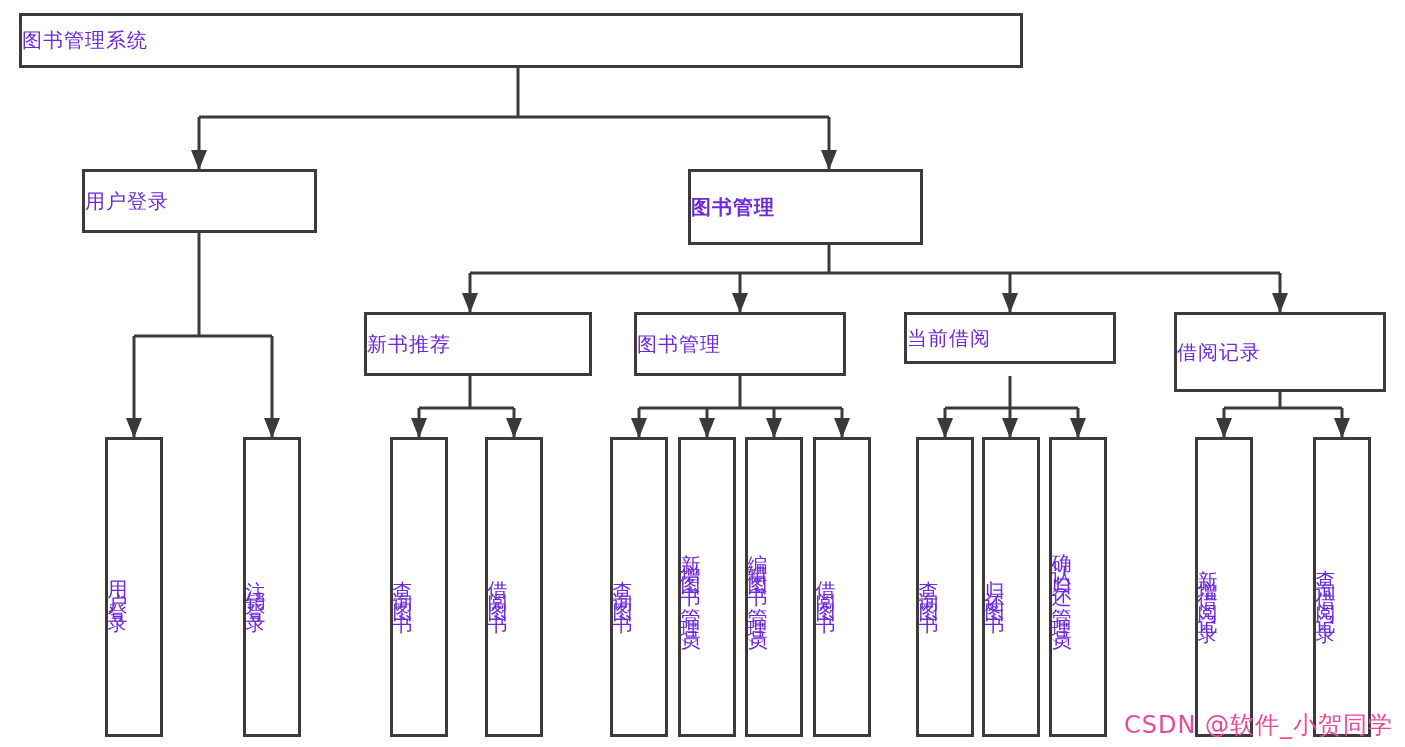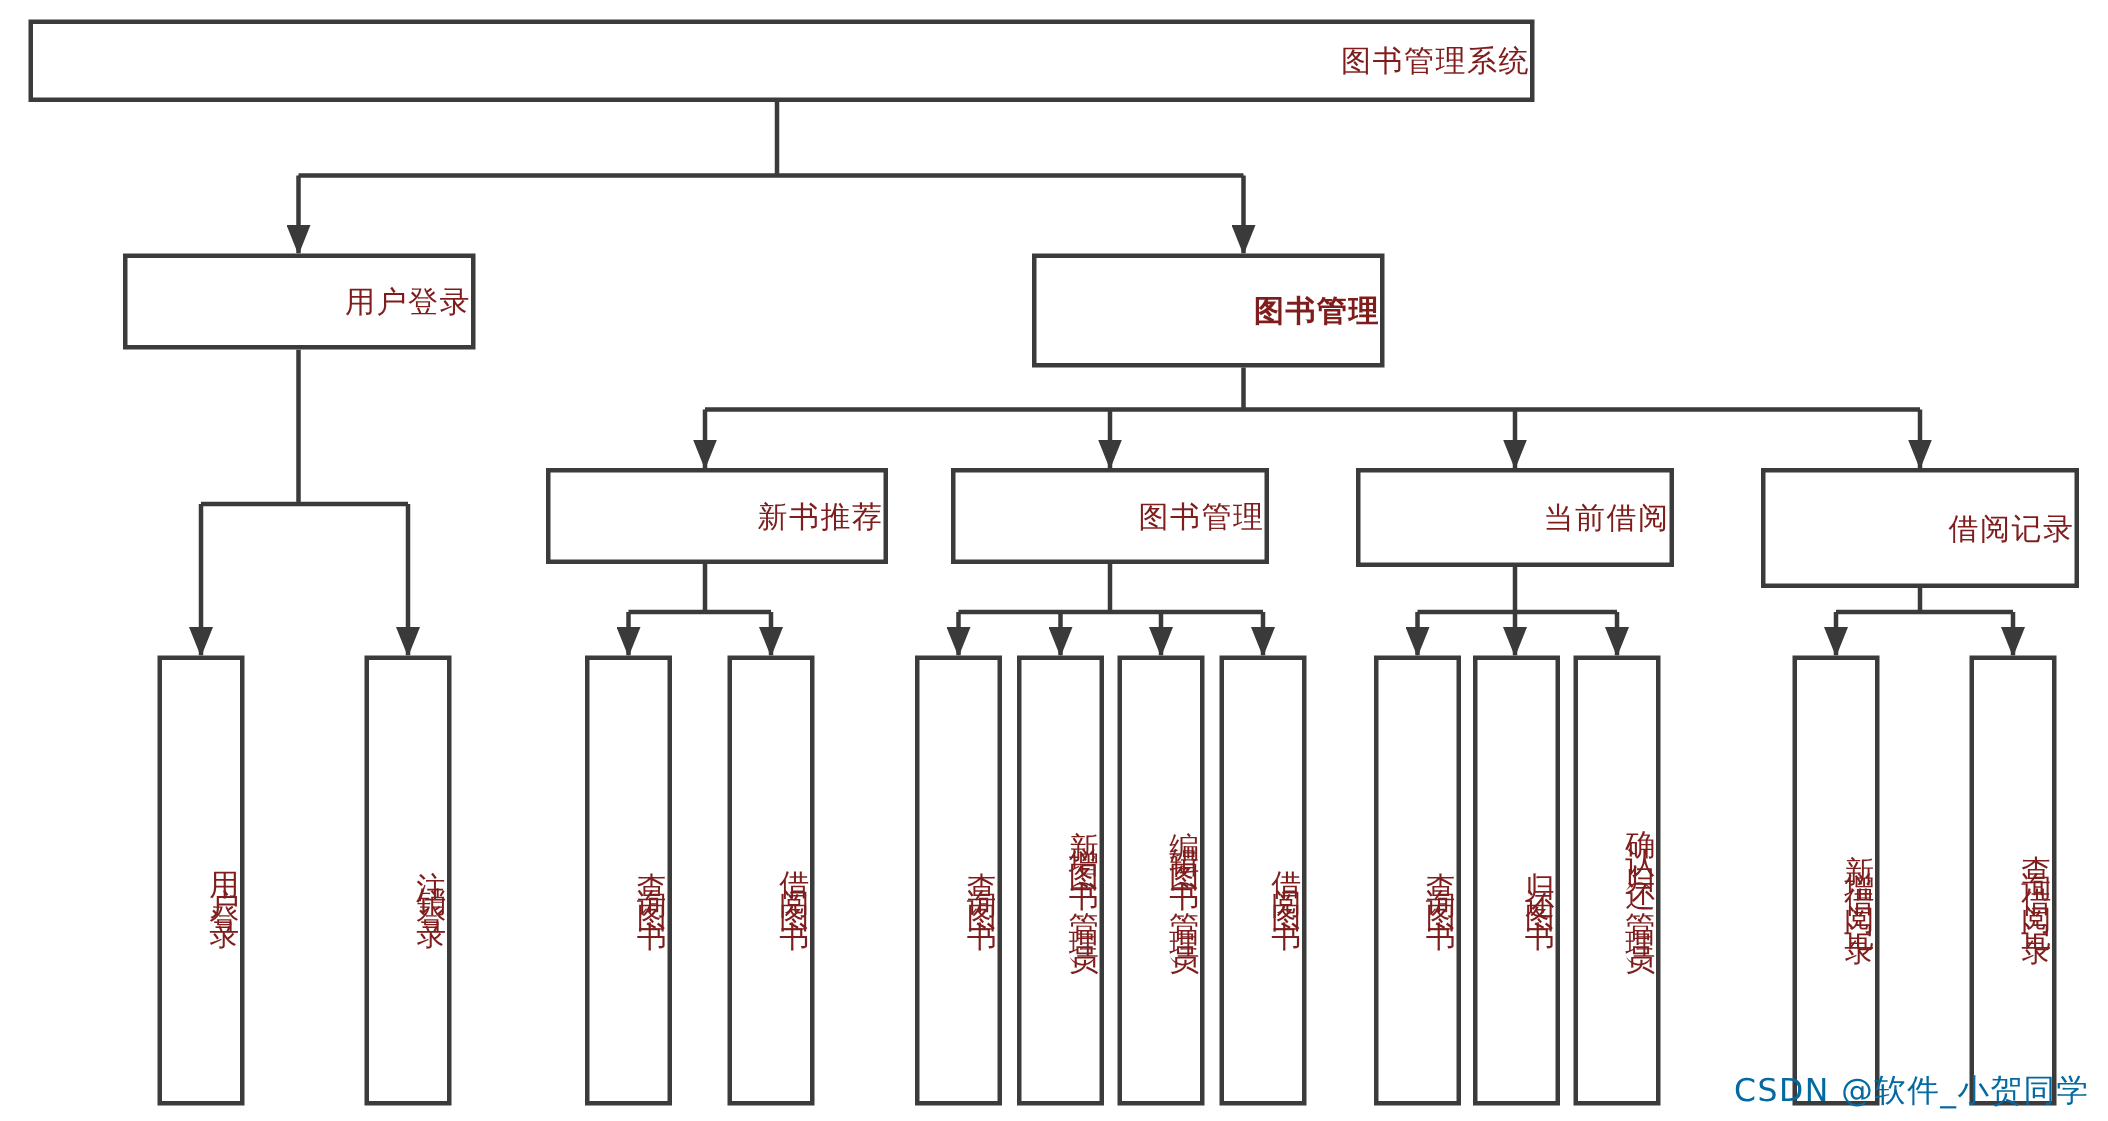--- a/index.html
+++ b/index.html
@@ -9,41 +9,41 @@
     background:#ffffff;
     font-family:"DejaVu Sans", sans-serif;
     overflow:hidden;
   }
   #connectors{position:absolute;left:0;top:0;z-index:0;}
   .node{
     position:absolute;
     background:#ffffff;
     border:3px solid #3b3b3b;
     box-sizing:border-box;
-    color:#7f1d1d;
+    color:#6d28d9;
     z-index:1;
     display:flex;
     align-items:center;
-    justify-content:flex-end;
+    justify-content:flex-start;
   }
   .hnode{font-size:20px;letter-spacing:1px;}
   .vnode .vtext{
     writing-mode:vertical-rl;
     text-orientation:mixed;
     font-size:20px;
     line-height:1;
     letter-spacing:11px;
     white-space:nowrap;
   }
   .watermark{
     position:absolute;
     right:12px;
     bottom:6px;
-    font-size:21px;
-    color:#0369a1;
+    font-size:24px;
+    color:#ec4899;
     letter-spacing:1px;
     z-index:2;
   }
 </style>
 </head>
 <body>
 
 <div id="stage">
 
   <svg id="connectors" width="1405" height="747" viewBox="0 0 1405 747">
@@ -94,21 +94,21 @@
   <div class="node hnode" style="left:688px;top:169px;width:235px;height:76px;font-weight:bold;">
     <span>图书管理</span>
   </div>
 
   <div class="node hnode" style="left:364px;top:312px;width:228px;height:64px;">
     <span>新书推荐</span>
   </div>
   <div class="node hnode" style="left:634px;top:312px;width:212px;height:64px;">
     <span>图书管理</span>
   </div>
-  <div class="node hnode" style="left:904px;top:312px;width:212px;height:66px;">
+  <div class="node hnode" style="left:904px;top:312px;width:212px;height:52px;">
     <span>当前借阅</span>
   </div>
   <div class="node hnode" style="left:1174px;top:312px;width:212px;height:80px;">
     <span>借阅记录</span>
   </div>
 
   <div class="node vnode" style="left:105px;top:437px;width:58px;height:300px;">
     <span class="vtext">用户登录</span>
   </div>
   <div class="node vnode" style="left:243px;top:437px;width:58px;height:300px;">

